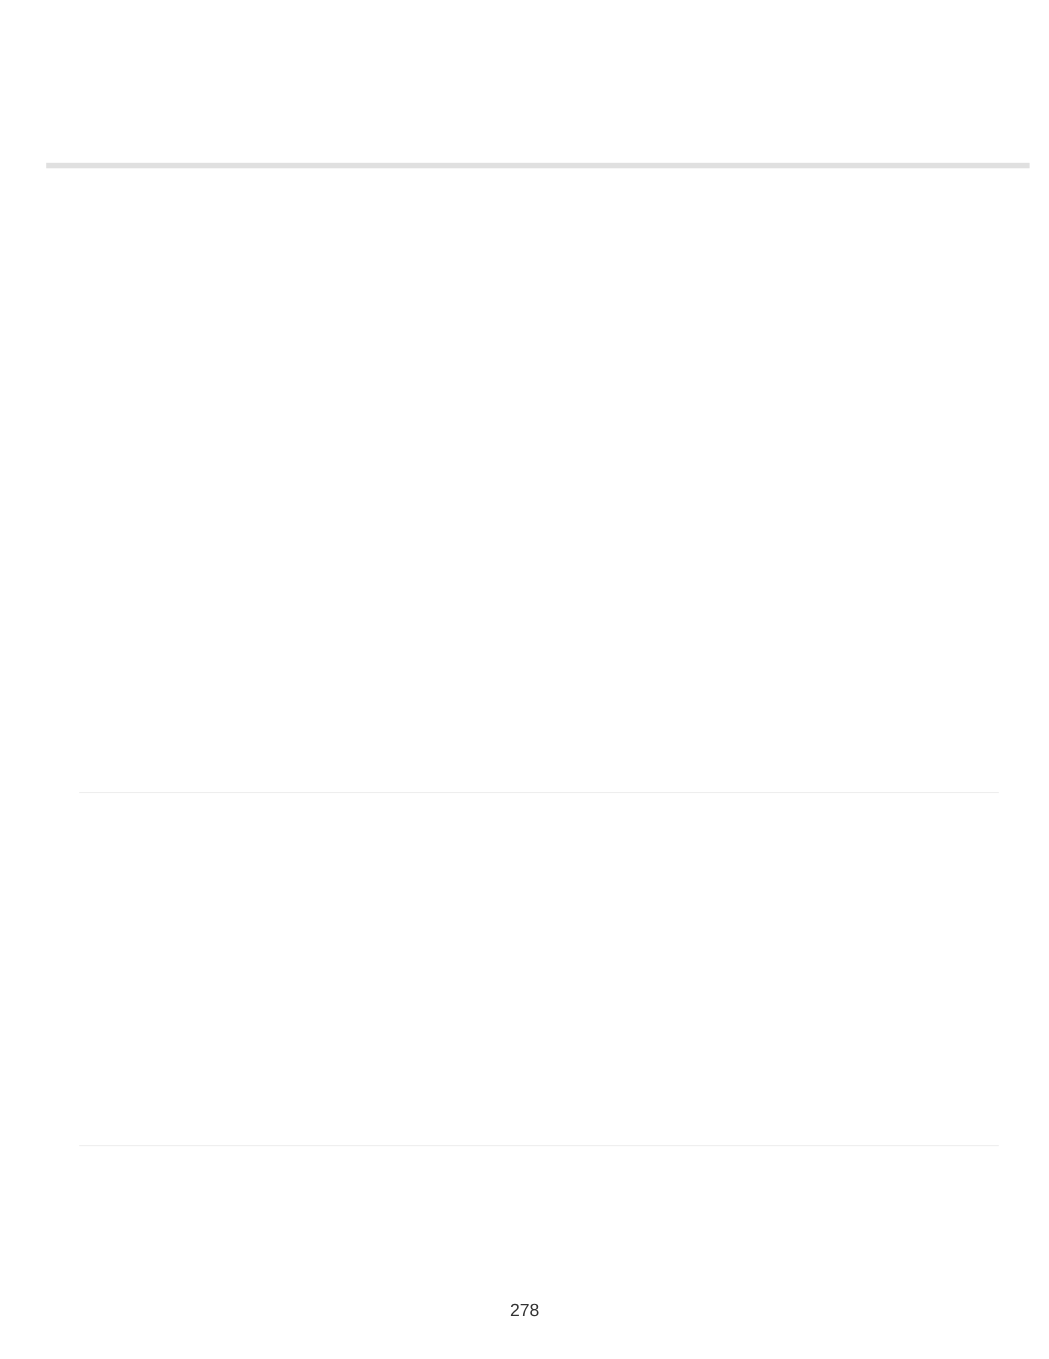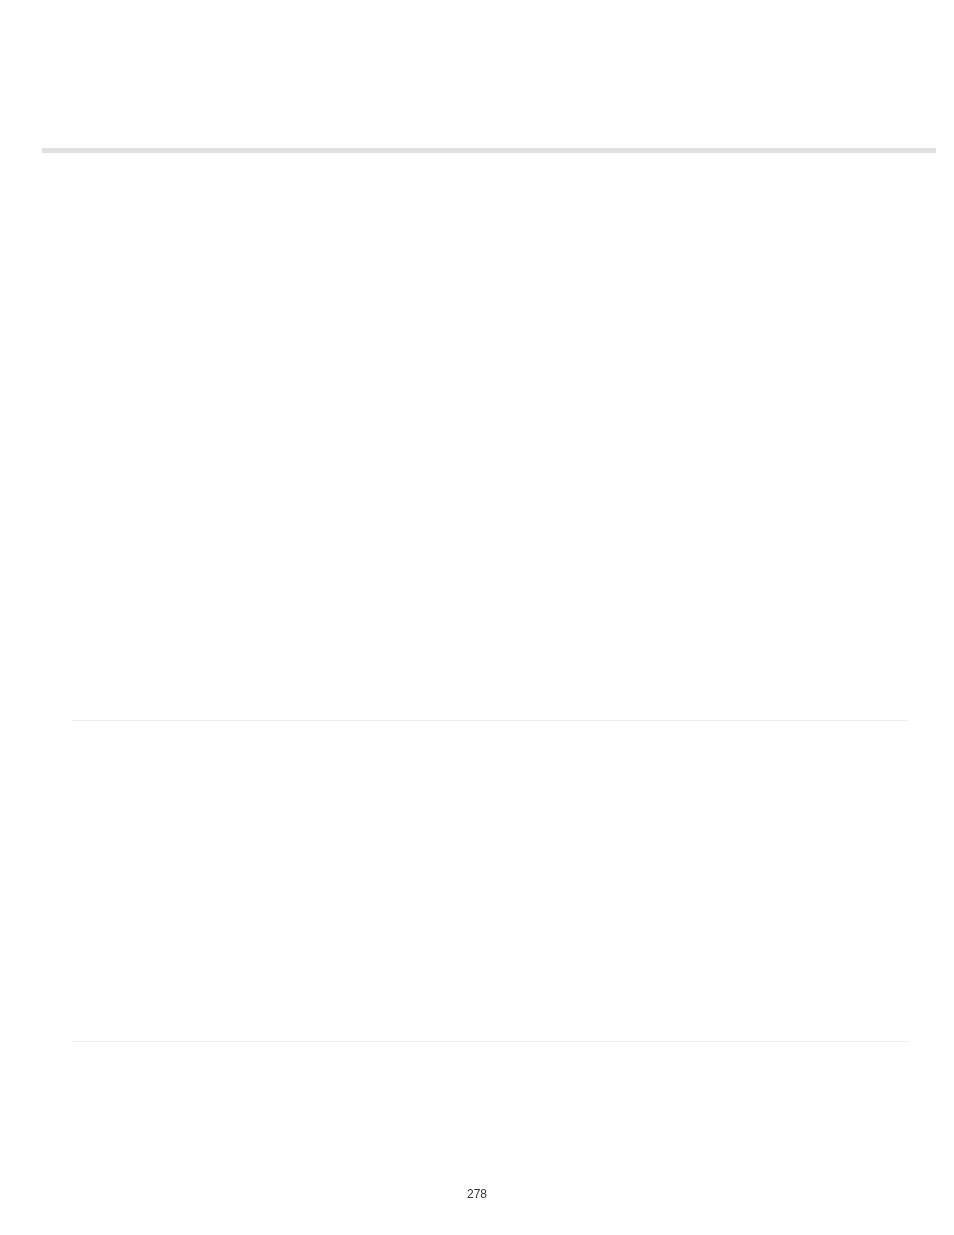--- a/index.html
+++ b/index.html
@@ -37,21 +37,21 @@
       right: 46px;
       height: 1px;
       background: #eeeeee;
     }
     .page-number {
       position: absolute;
       bottom: 34px;
       left: 0;
       right: 0;
       text-align: center;
-      font-size: 12px;
+      font-size: 16px;
       color: #333333;
     }
   </style>
 </head>
 <body>
 
 <div class="top-bar"></div>
 <div class="divider-1"></div>
 <div class="divider-2"></div>
 <div class="page-number">278</div>

